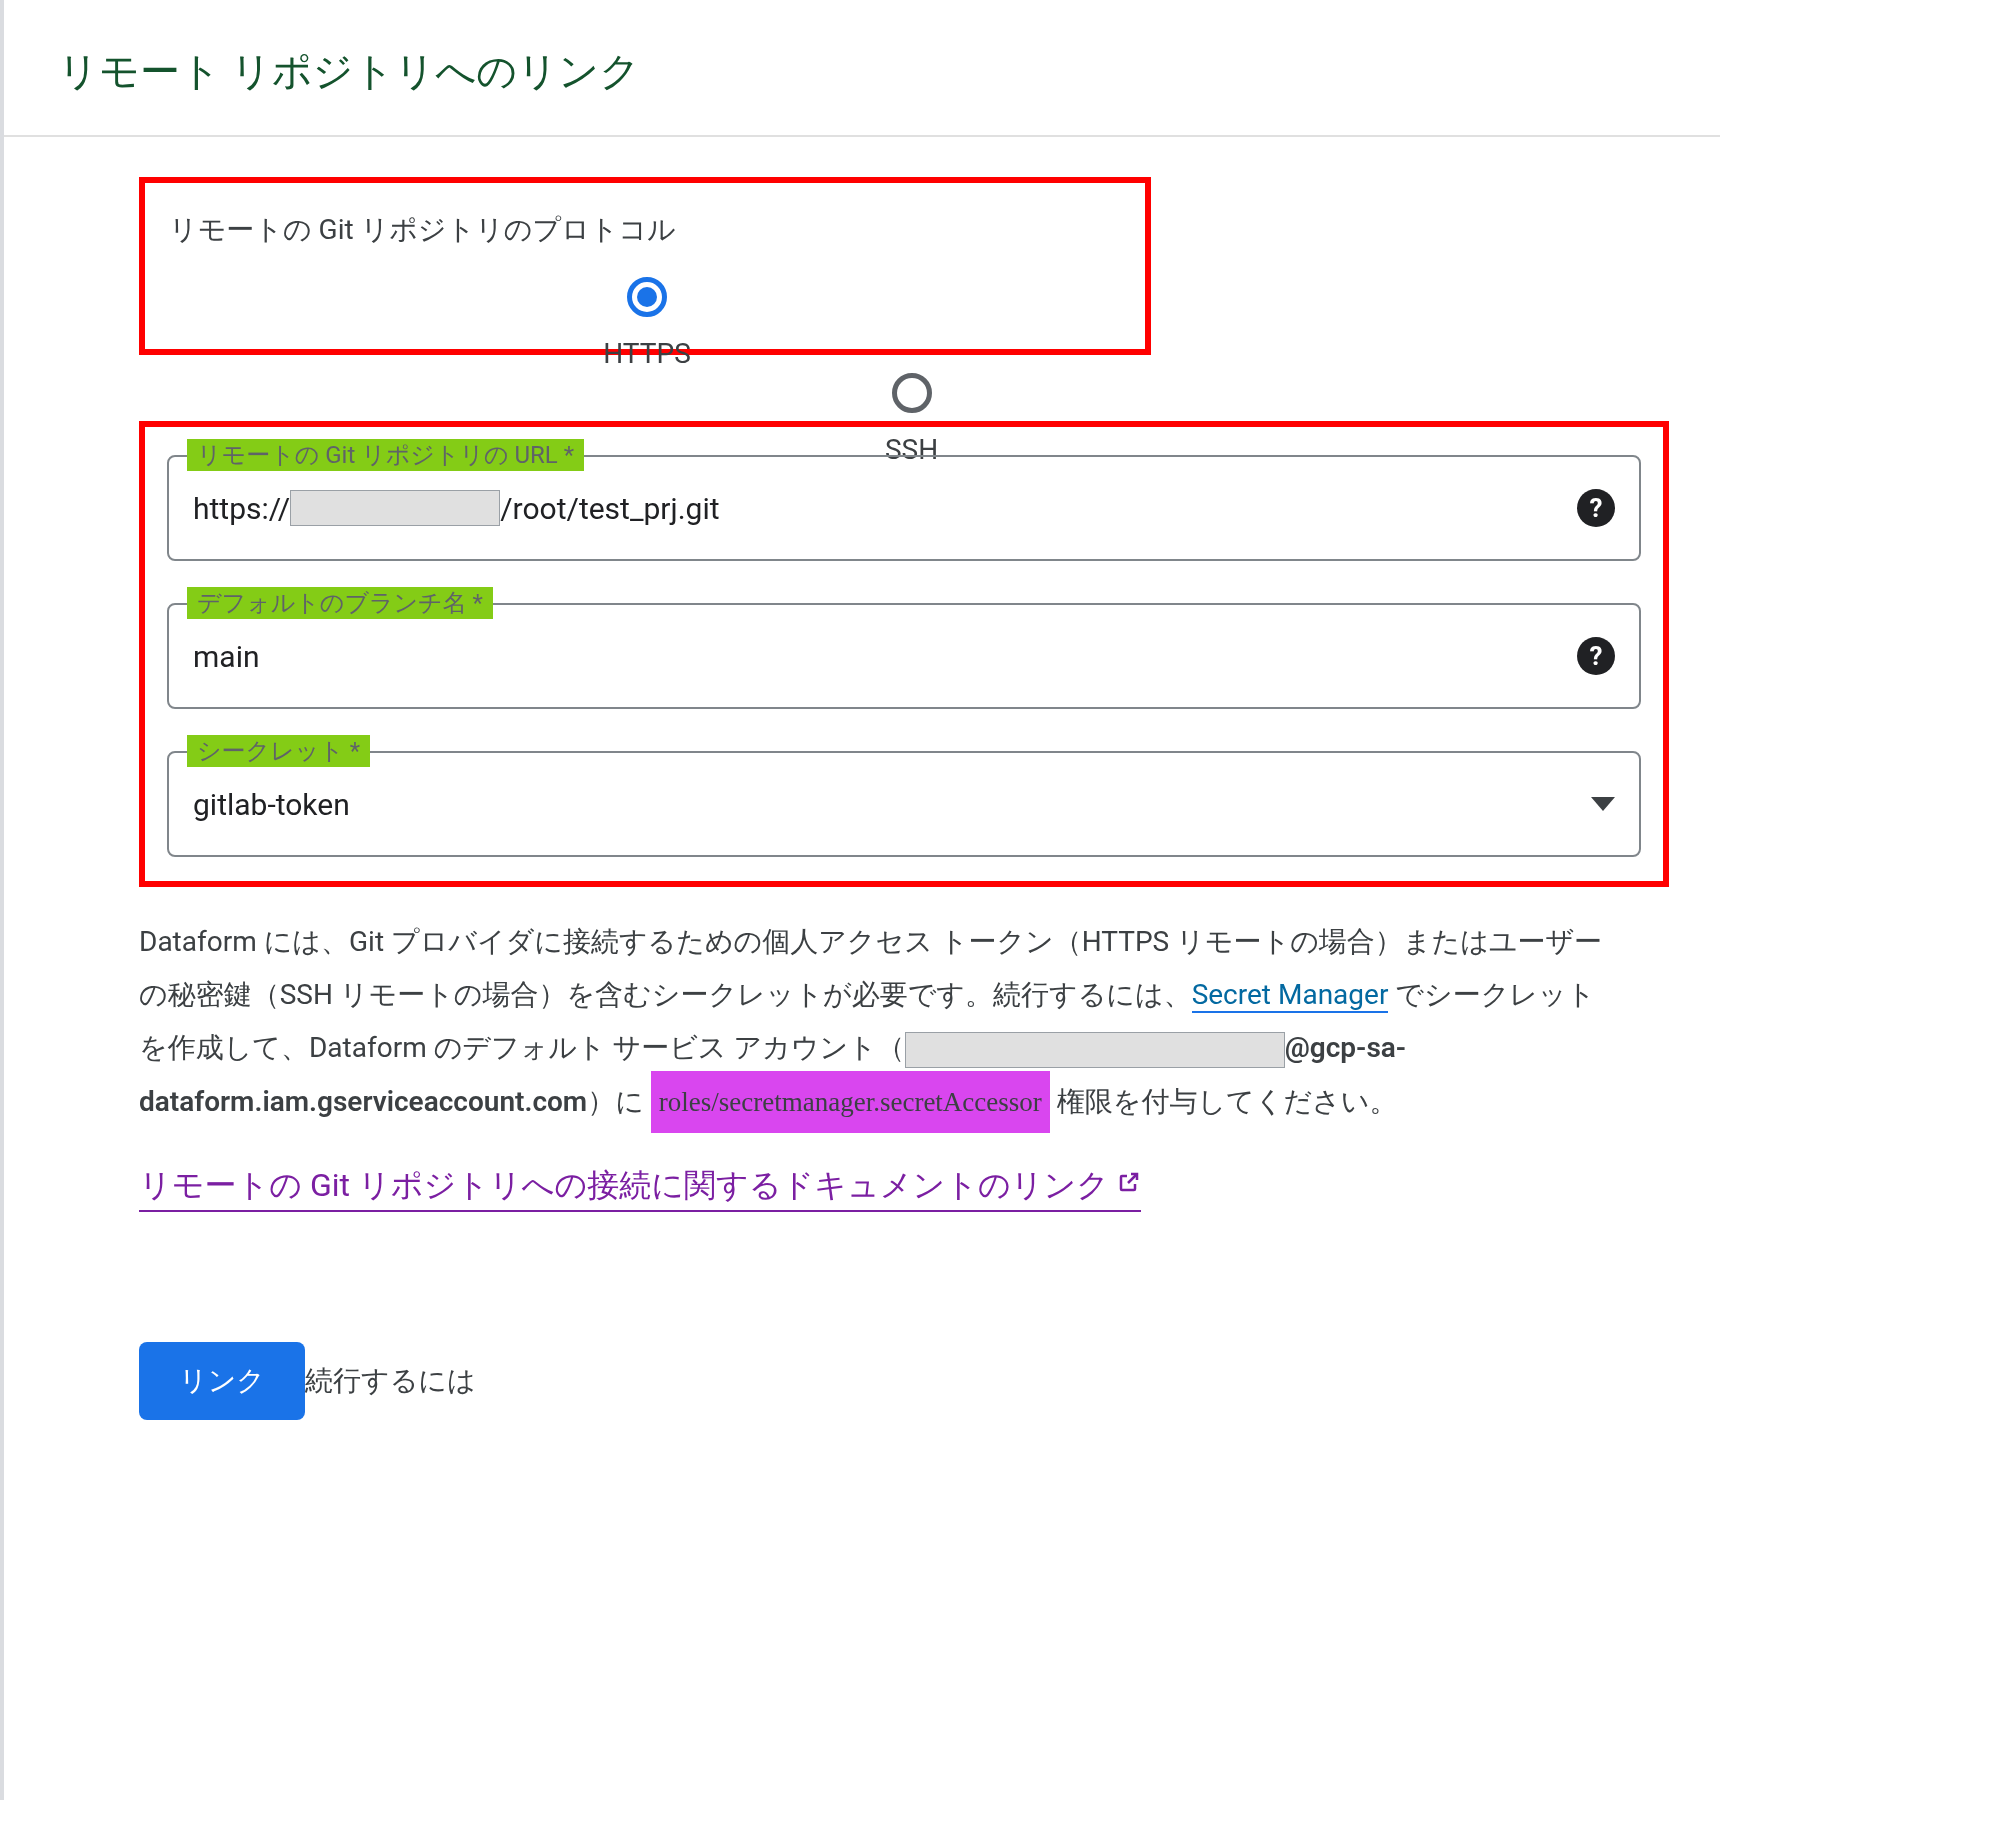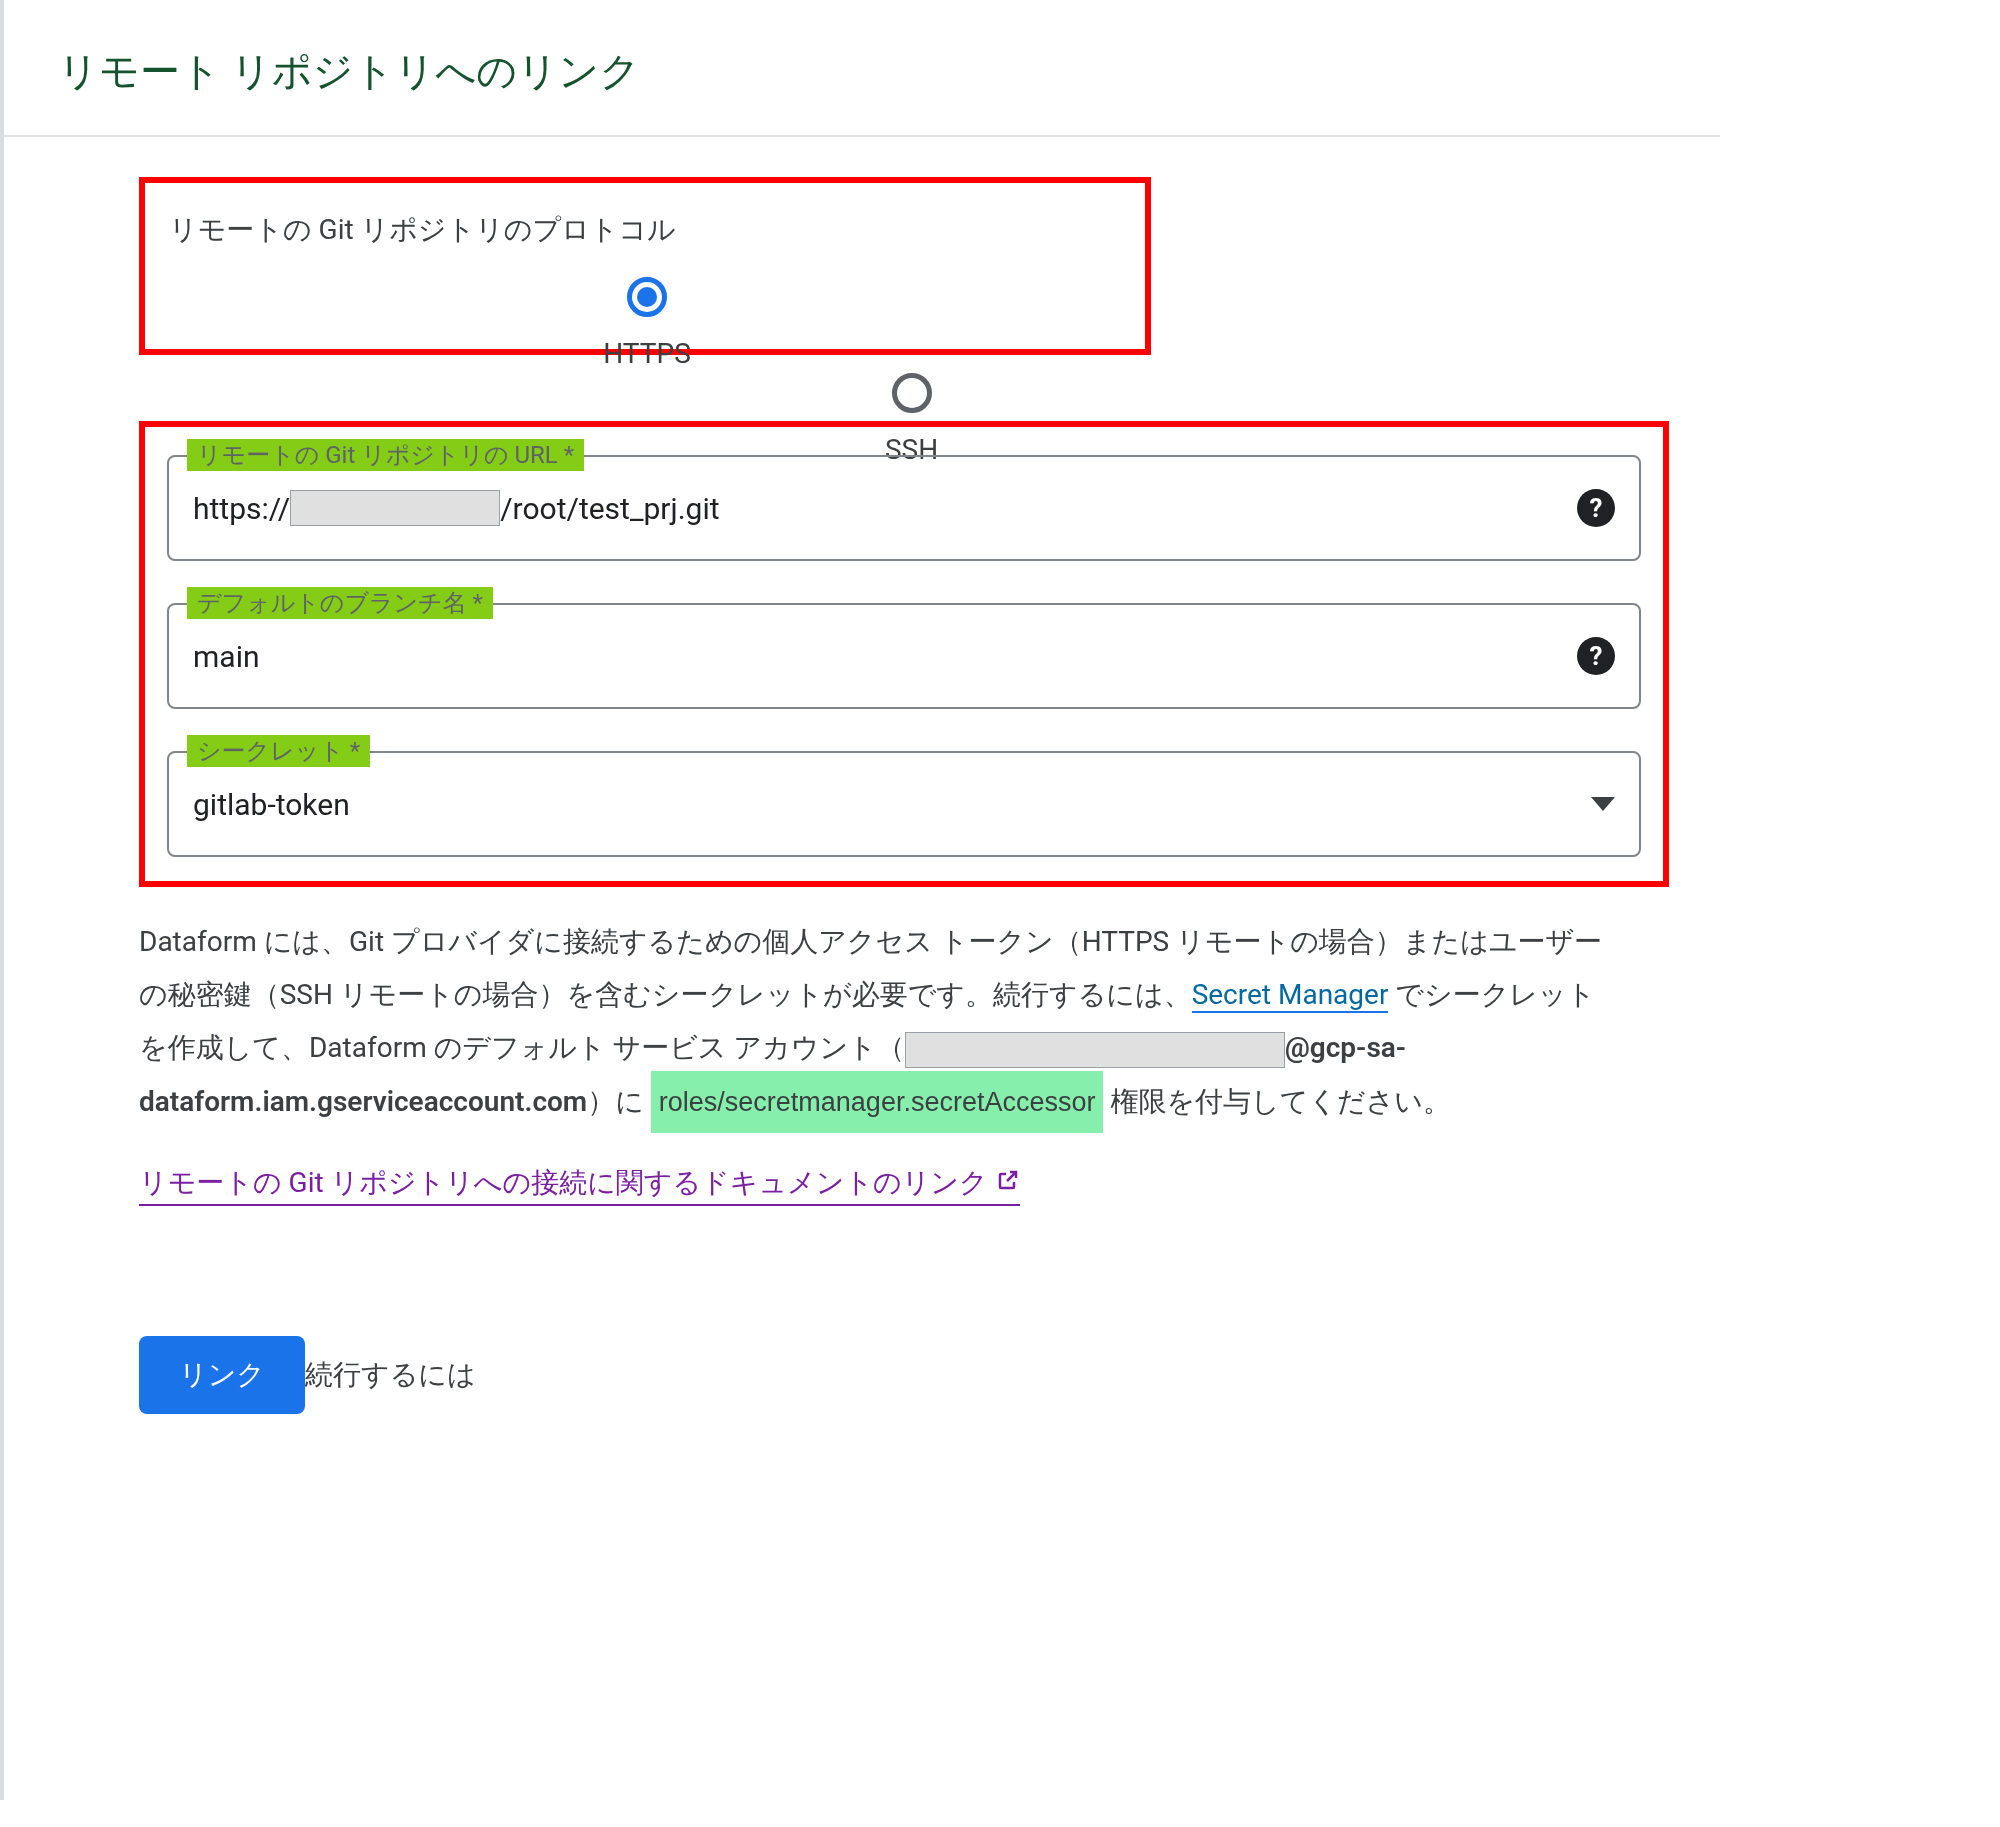--- a/index.html
+++ b/index.html
@@ -162,31 +162,30 @@
     .link-blue {
       color: #0369a1;
       text-decoration: none;
       border-bottom: 2px solid #1a73e8;
     }
     .redact.sa {
       width: 380px;
       display: inline-block;
     }
     .code {
-      font-family: Liberation Sans, sans-serif;
-      background: #86efac;
+      font-family: Liberation Serif, serif;
+      background: #d946ef;
       padding: 16px 8px;
       font-size: 27px;
     }
     .doc-link {
       display: inline-flex;
-      align-items: center;
       gap: 8px;
       margin-top: 36px;
-      font-size: 28px;
+      font-size: 32px;
       color: #7b1fa2;
       text-decoration: none;
       border-bottom: 2px solid #7b1fa2;
       padding-bottom: 2px;
     }
     .ext-icon {
       display: inline-block;
     }
     .buttons {
       display: flex;

